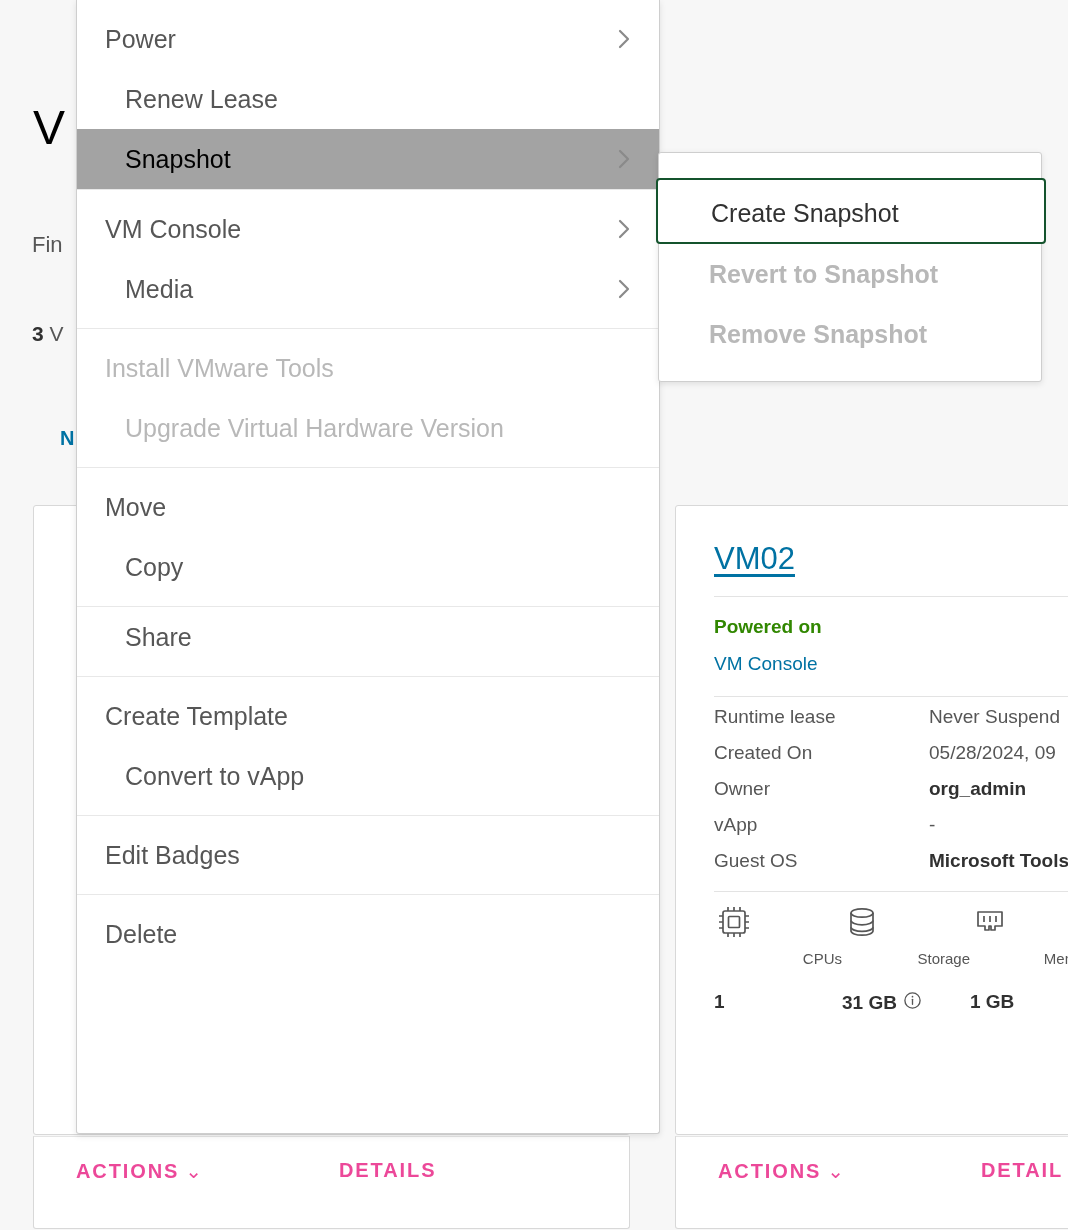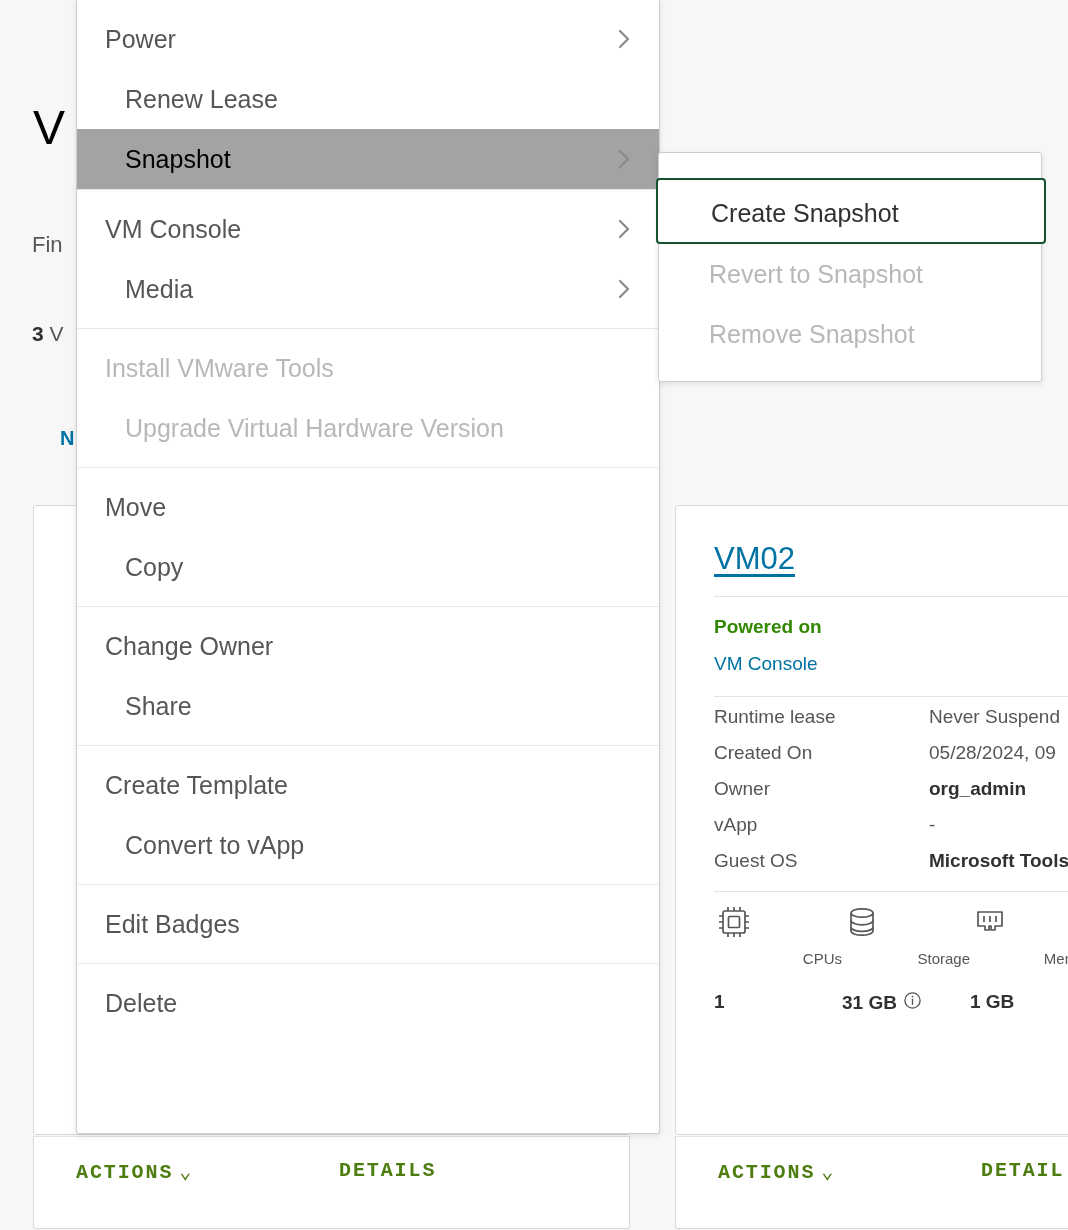--- a/index.html
+++ b/index.html
@@ -47,22 +47,22 @@
     background: #fff;
     border: 1px solid #d8d8d8;
     border-top: 1px solid #e4e4e4;
     border-radius: 0 0 3px 3px;
     height: 93px;
   }
   .bar-left  { left: 33px;  top: 1136px; width: 597px; }
   .bar-right { left: 675px; top: 1136px; width: 420px; }
   .bar-btn {
     position: absolute; top: 22px;
-    font-size: 20px; font-weight: 600; color: #4d7c0f;
-    letter-spacing: 1.9px; white-space: nowrap; cursor: pointer; font-family: Liberation Mono, monospace;
+    font-size: 20px; font-weight: 600; color: #ec4899;
+    letter-spacing: 1.9px; white-space: nowrap; cursor: pointer;
   }
   .bar-actions { left: 42px; }
   .bar-details { left: 305px; }
   .bar-chev { display: inline-block; margin-left: 6px; font-weight: 400; letter-spacing: 0; }
 
   
   .vm-name {
     position: absolute; left: 38px; top: 35px;
     font-size: 31px; color: #0072a3;
     text-decoration: underline; text-underline-offset: 5px;
@@ -147,21 +147,21 @@
   .submenu-item.disabled { color: #b8b8b8; cursor: default; }
   .submenu-item.focused {
     position: absolute; left: -3px; top: 25px; width: 390px; height: 66px;
     line-height: 66px; padding-left: 53px;
     color: #313131;
     background: #fff;
     border: 2px solid #14532d;
     border-radius: 4px;
     z-index: 31;
   }
-  .submenu-body { padding-top: 91px; }
+  .submenu-body { padding-top: 91px; font-weight: bold; }
 </style>
 </head>
 <body>
 
 <div id="root">
 
   <div class="page-title">V</div>
   <div class="page-find">Fin</div>
   <div class="page-count">
     <b>3</b>
@@ -324,23 +324,20 @@
     <div class="menu-group">
       <div class="menu-item first">
         <span>Move</span>
       </div>
       <div class="menu-item last">
         <span>Copy</span>
       </div>
     </div>
 
     <div class="menu-group">
-      <div class="menu-item first">
-        <span>Change Owner</span>
-      </div>
       <div class="menu-item last">
         <span>Share</span>
       </div>
     </div>
 
     <div class="menu-group">
       <div class="menu-item first">
         <span>Create Template</span>
       </div>
       <div class="menu-item last">

